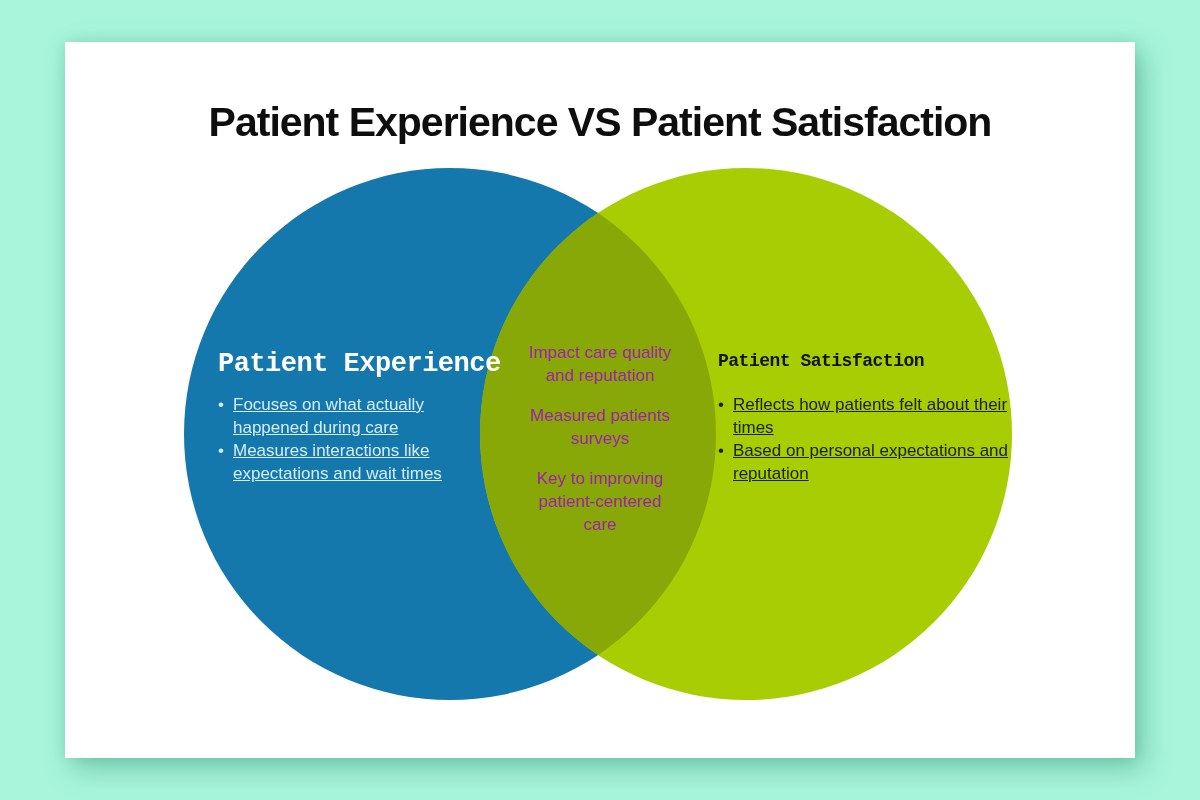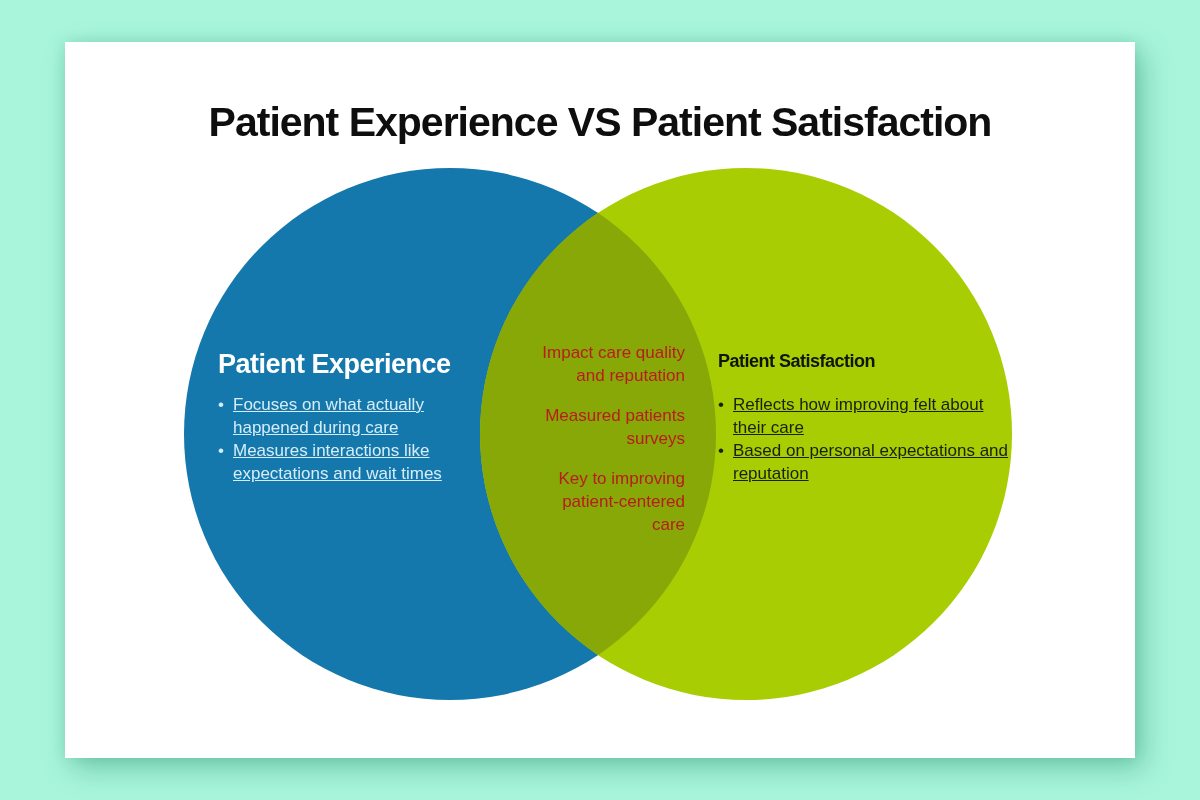--- a/index.html
+++ b/index.html
@@ -18,21 +18,21 @@
   }
   .venn-svg{position:absolute;left:0;top:0;width:1200px;height:800px;}
   .page-title{
     position:absolute;left:0;top:99px;width:1200px;
     text-align:center;
     font-size:41px;font-weight:bold;letter-spacing:-1px;
     color:#0e0e0e;margin:0;
   }
   .circle-heading{
     position:absolute;margin:0;
-    font-weight:bold;letter-spacing:-0.5px;
+    font-weight:bold;letter-spacing:-0.5px;font-family:Liberation Mono, monospace;
   }
   .heading-left{
     left:218px;top:349px;font-size:27px;color:#ffffff;
   }
   .heading-right{
     left:718px;top:351px;font-size:18px;color:#0f150a;
   }
   ul.bullets{
     position:absolute;margin:0;padding:0;list-style:none;
     font-size:17px;line-height:23px;
@@ -44,21 +44,21 @@
   .bullets-left{
     left:218px;top:393px;width:258px;color:#d6edf8;
   }
   .bullets-left li::before{color:#d6edf8;}
   .bullets-right{
     left:718px;top:393px;width:292px;color:#17220e;
   }
   .bullets-right li::before{color:#17220e;}
   .overlap-text{
     position:absolute;left:515px;top:341px;width:170px;
-    text-align:right;color:#b91c1c;
+    text-align:center;color:#a21caf;
     font-size:17px;line-height:23px;
   }
   .overlap-text p{
     margin:0 0 17px 0;white-space:pre-line;
   }
 </style>
 </head>
 <body>
 
 <div class="stage">
@@ -88,16 +88,16 @@
 and reputation</p>
     <p>Measured patients
 surveys</p>
     <p>Key to improving
 patient-centered
 care</p>
   </div>
 
   <h2 class="circle-heading heading-right">Patient Satisfaction</h2>
   <ul class="bullets bullets-right">
-    <li>Reflects how improving felt about their care</li>
+    <li>Reflects how patients felt about their times</li>
     <li>Based on personal expectations and reputation</li>
   </ul>
 </div>
 
 </body></html>

